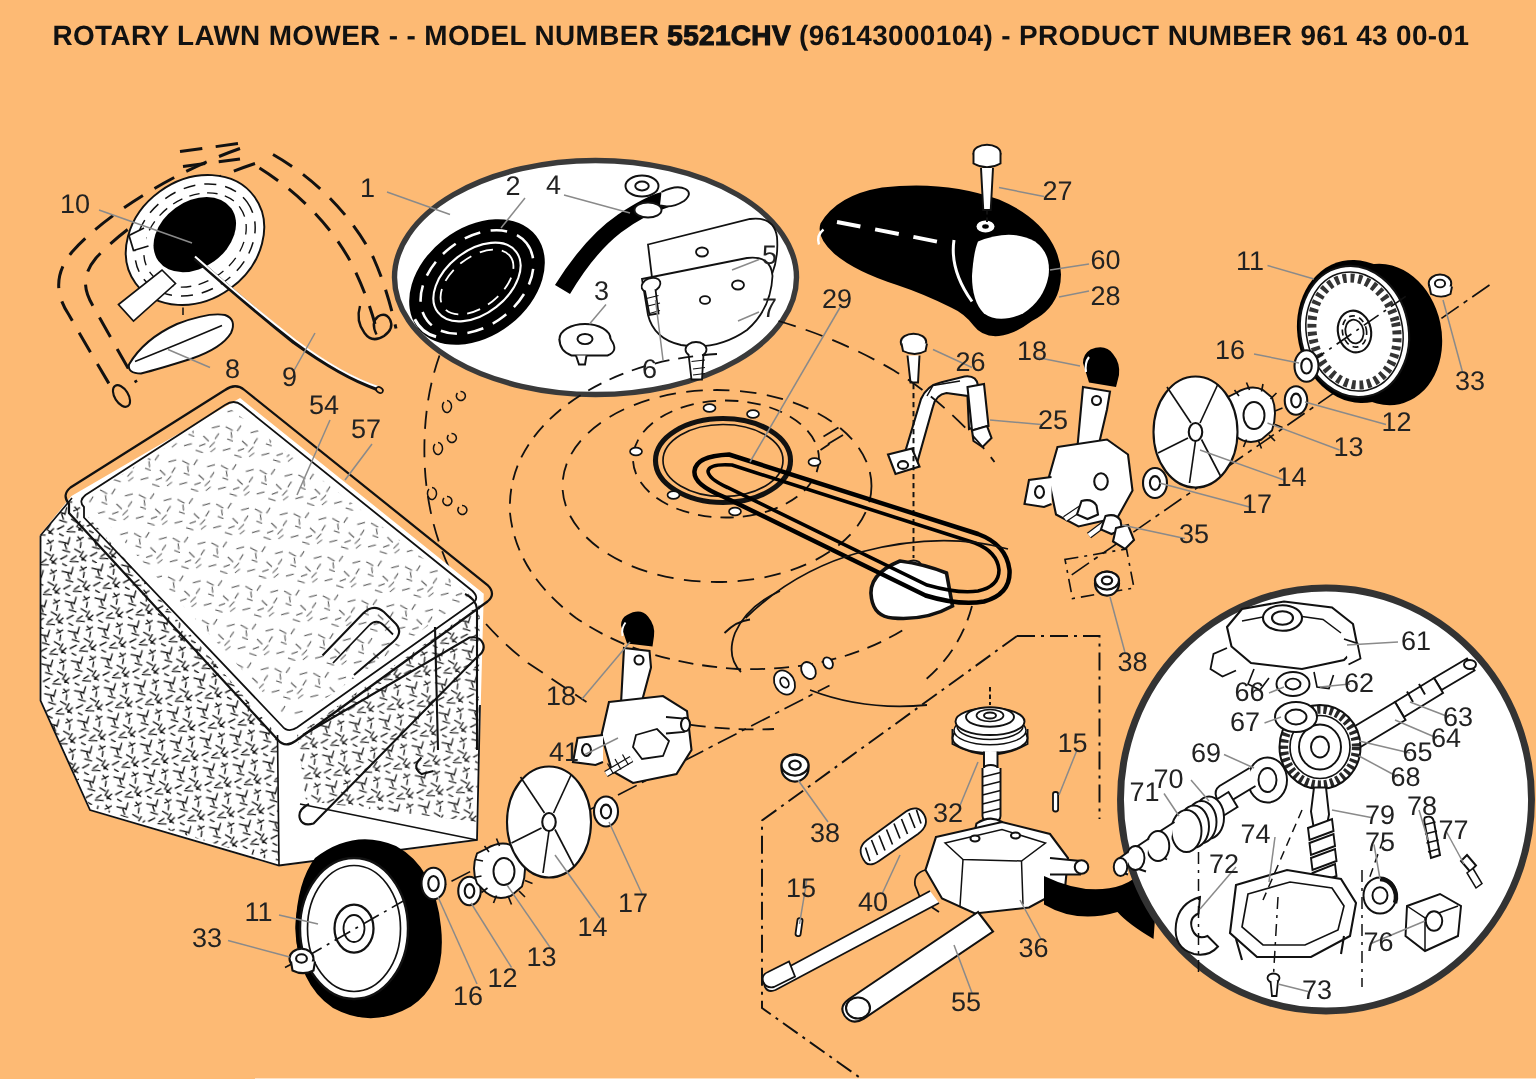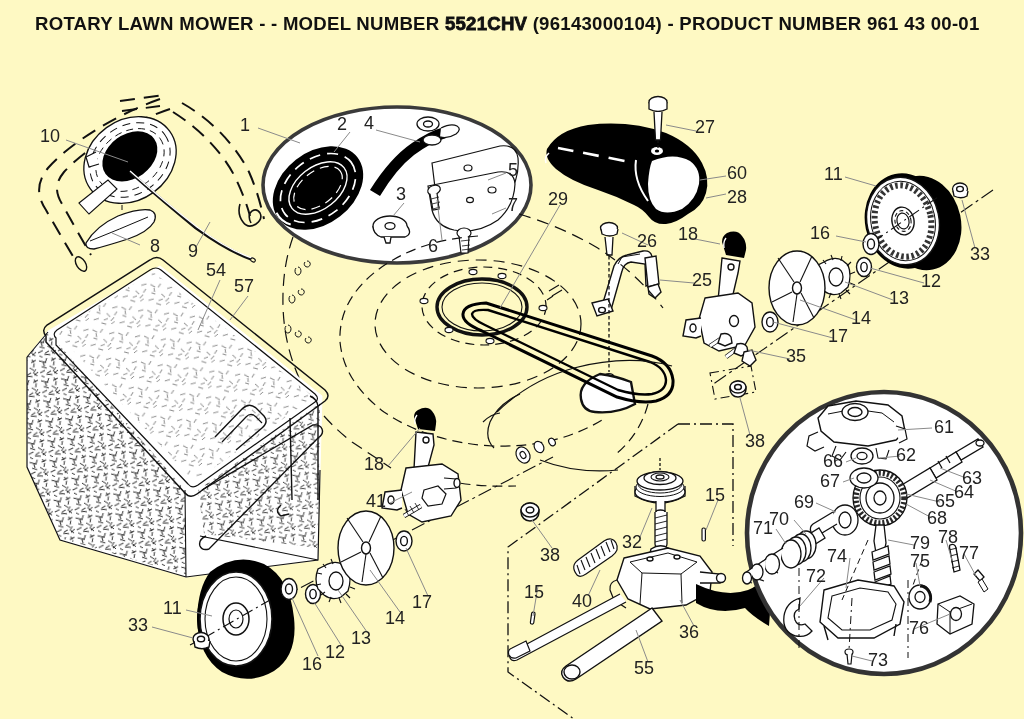--- a/index.html
+++ b/index.html
@@ -1,16 +1,16 @@
 <!DOCTYPE html>
 <html><head>
 <meta charset="utf-8">
 <style>
 html,body{margin:0;padding:0;background:#fff;}
-#page{position:relative;width:1024px;height:719px;background:#fef9c3;overflow:hidden;
+#page{position:relative;width:1024px;height:719px;background:#fdba74;overflow:hidden;
  font-family:"Liberation Sans",sans-serif;}
 svg{position:absolute;left:0;top:0;}
 </style>
 </head>
 <body>
 <div id="page">
 <svg width="1024" height="719" viewBox="0 0 1024 719">
 <defs>
 <pattern id="grassL" width="26" height="26" patternUnits="userSpaceOnUse" patternTransform="rotate(7)">
  <g stroke="#555" stroke-width="0.7" fill="none">

